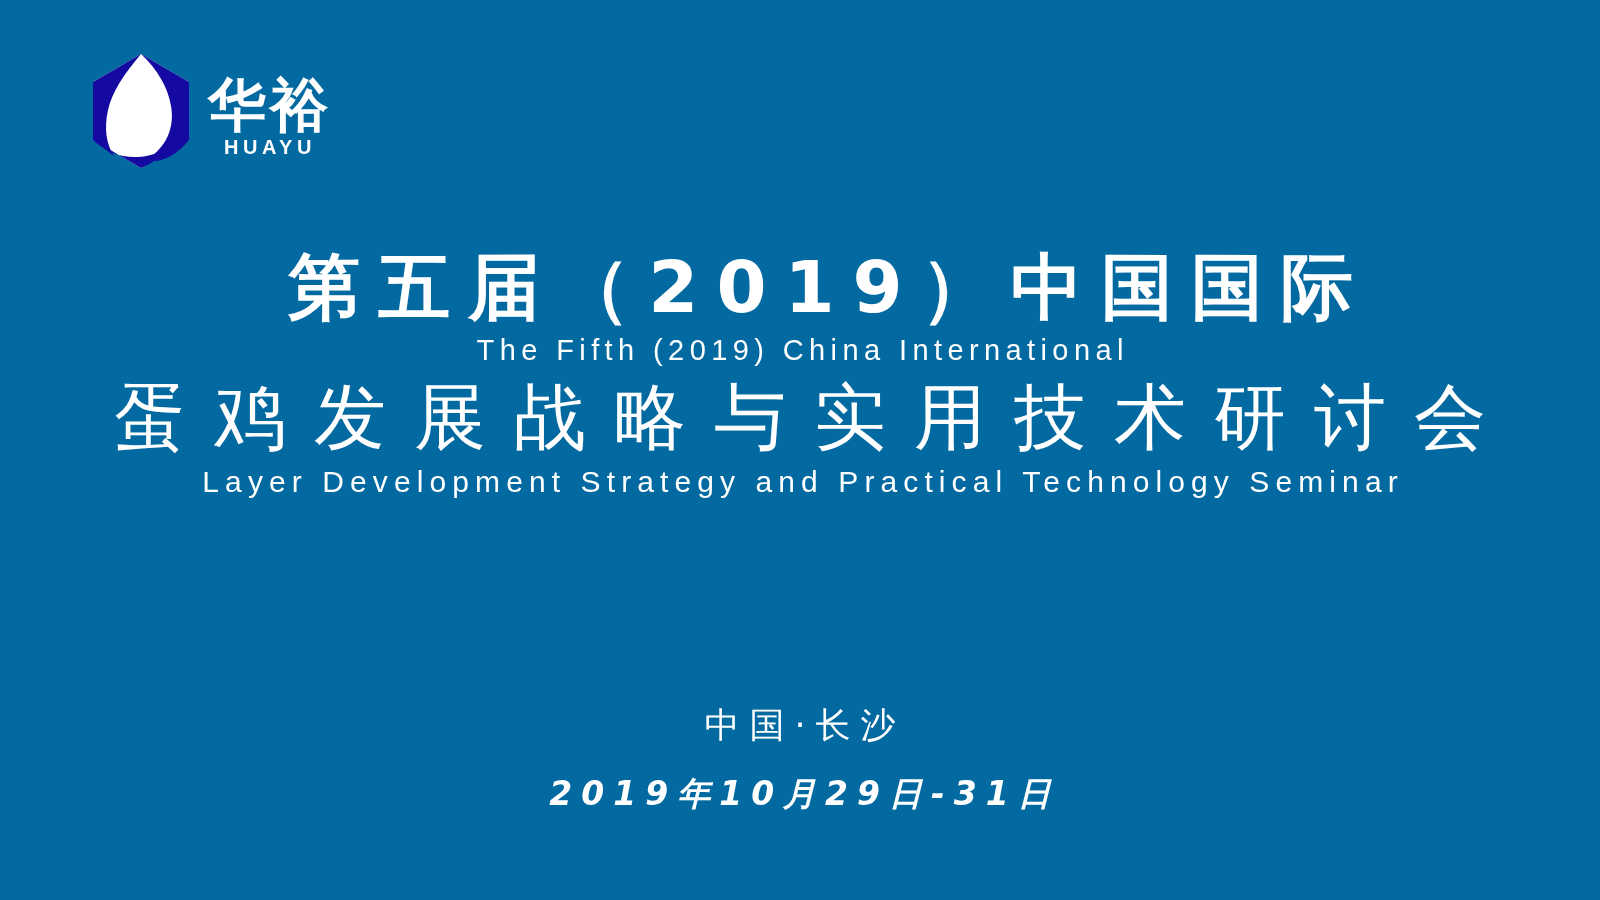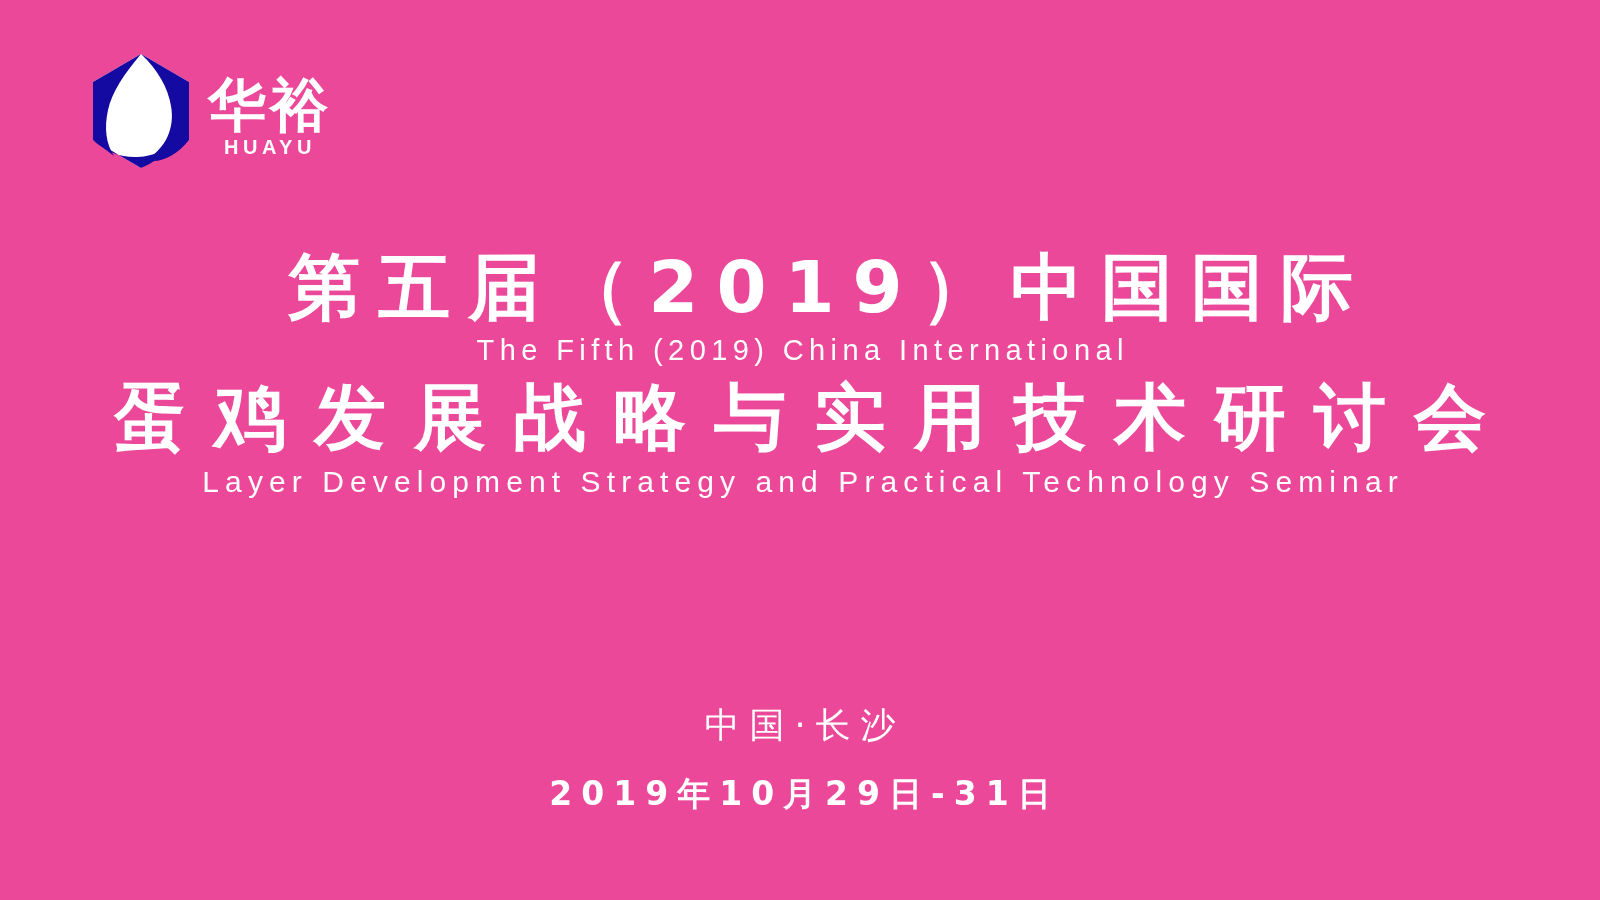--- a/index.html
+++ b/index.html
@@ -5,21 +5,21 @@
 <style>
   html, body {
     margin: 0;
     padding: 0;
     background: #12089c;
   }
   .stage {
     position: relative;
     width: 1600px;
     height: 900px;
-    background: #ec4899;
+    background: #0369a1;
     overflow: hidden;
     font-family: "Liberation Sans", "DejaVu Sans", sans-serif;
     -webkit-font-smoothing: antialiased;
   }
 
   
   .logo-lockup {
     position: absolute;
     left: 88px;
     top: 52px;
@@ -86,21 +86,21 @@
     letter-spacing: 5.4px;
     text-indent: 5.4px;
     line-height: 1.25;
     margin-top: 2px;
     white-space: nowrap;
     font-family: "Liberation Sans", sans-serif;
   }
   .title-cn-2 {
     color: #ffffff;
     font-size: 72px;
-    font-weight: 700;
+    font-weight: 400;
     letter-spacing: 28px;
     text-indent: 28px;
     line-height: 1.16;
     margin-top: 8px;
     white-space: nowrap;
     font-family: "DejaVu Sans", "Liberation Sans", sans-serif;
   }
   .subtitle-en-2 {
     color: #ffffff;
     font-size: 30px;
@@ -134,20 +134,21 @@
   .dates {
     color: #ffffff;
     font-size: 33px;
     font-weight: 700;
     letter-spacing: 9px;
     text-indent: 9px;
     line-height: 1.2;
     margin-top: 28px;
     white-space: nowrap;
     font-family: "DejaVu Sans", "Liberation Sans", sans-serif;
+    font-style: italic;
   }
 </style>
 </head>
 <body>
 
 <div class="stage">
 
   <div class="logo-lockup">
     <svg class="logo-mark" viewBox="0 0 106 118" aria-hidden="true">
 

